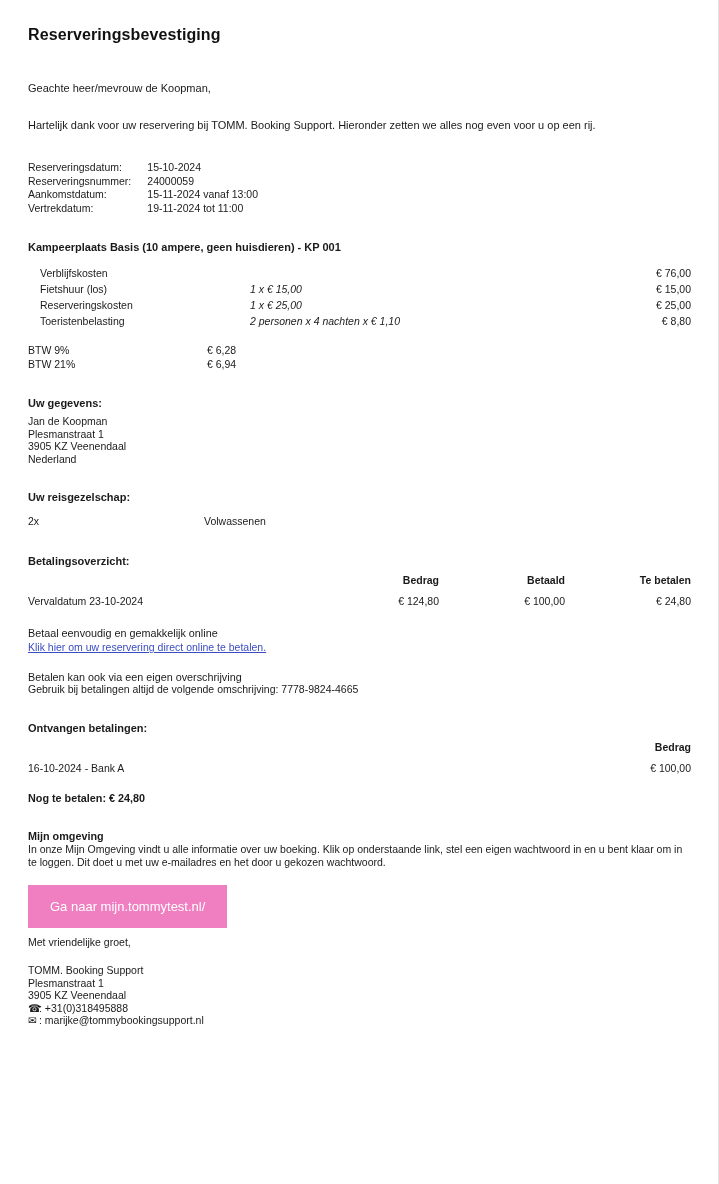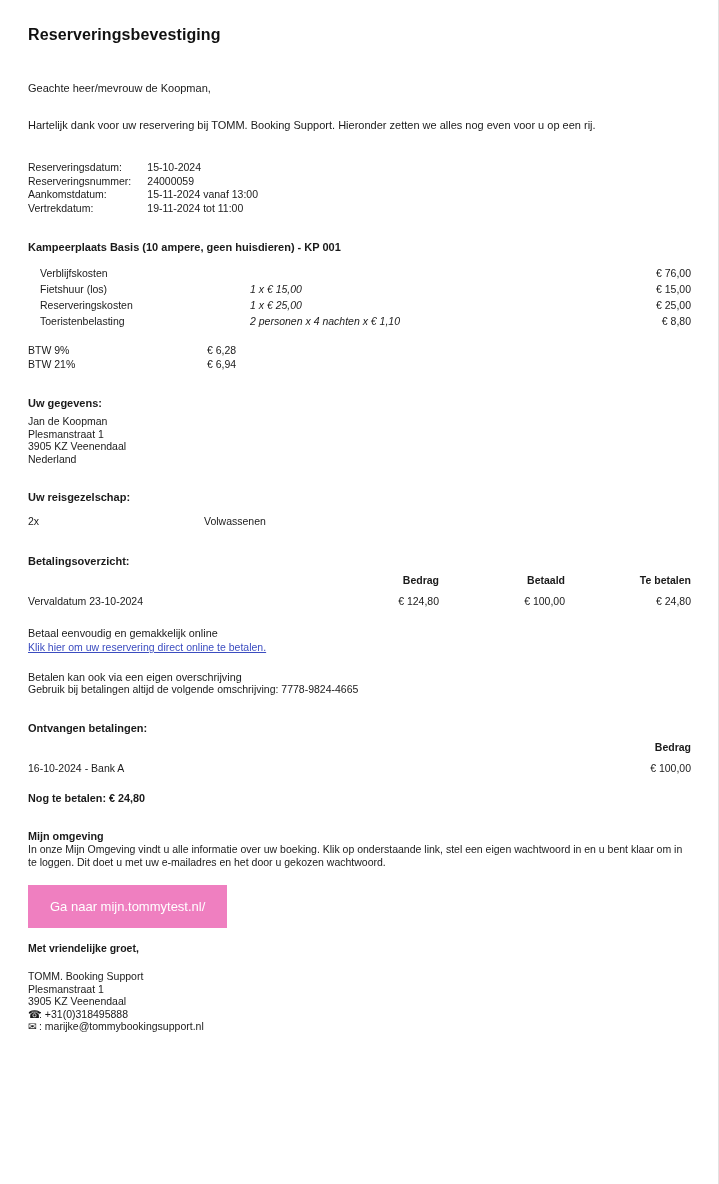--- a/index.html
+++ b/index.html
@@ -225,23 +225,22 @@
     background: #ef7fc0;
     color: #ffffff;
     font-size: 13px;
     padding: 14px 22px;
     text-decoration: none;
     border: none;
     cursor: pointer;
     font-family: "Liberation Sans", sans-serif;
   }
   .regards {
-    margin-top: 14px;
-    font-size: 10.5px;
-    font-weight: bold;
+    margin-top: 8px;
+    font-size: 10.5px;
   }
   .footer {
     margin-top: 16px;
     font-size: 10.5px;
     line-height: 12.5px;
   }
   .footer .ico {
     display: inline-block;
     width: 11px;
   }

